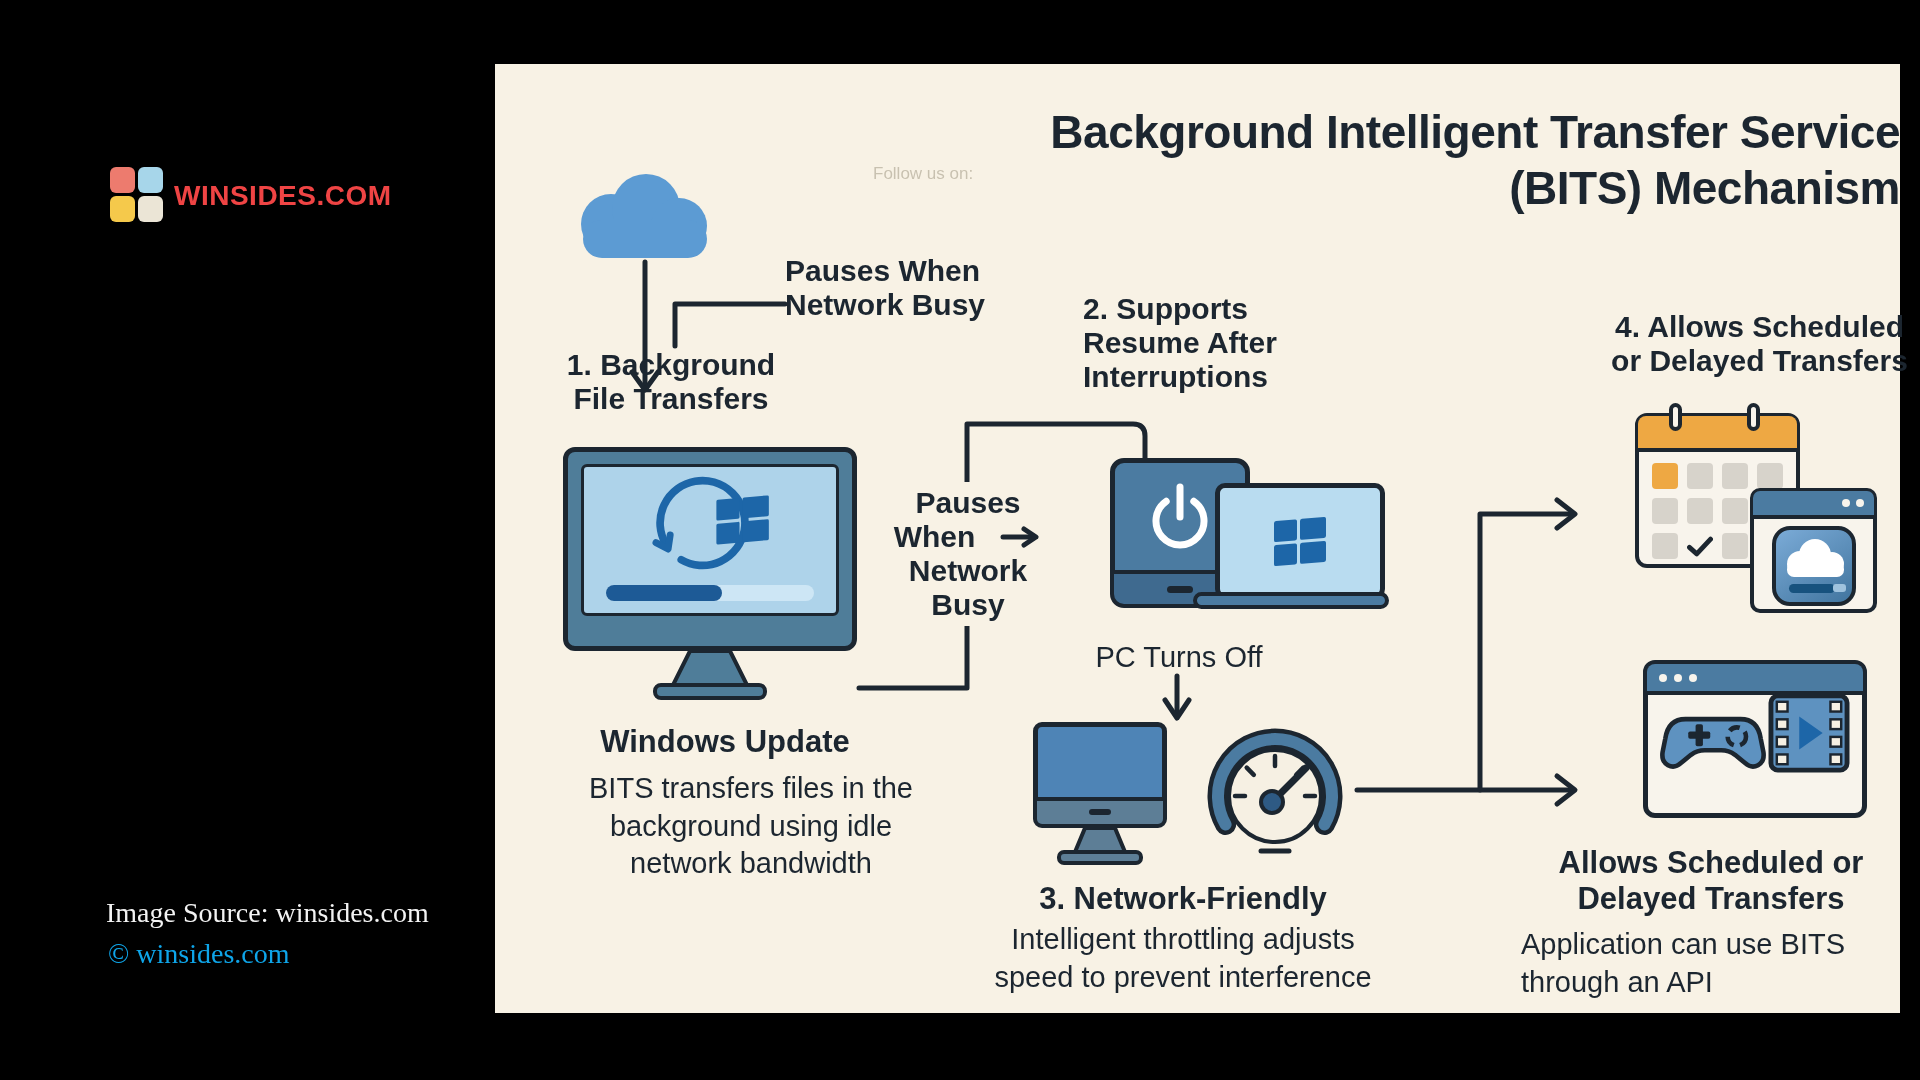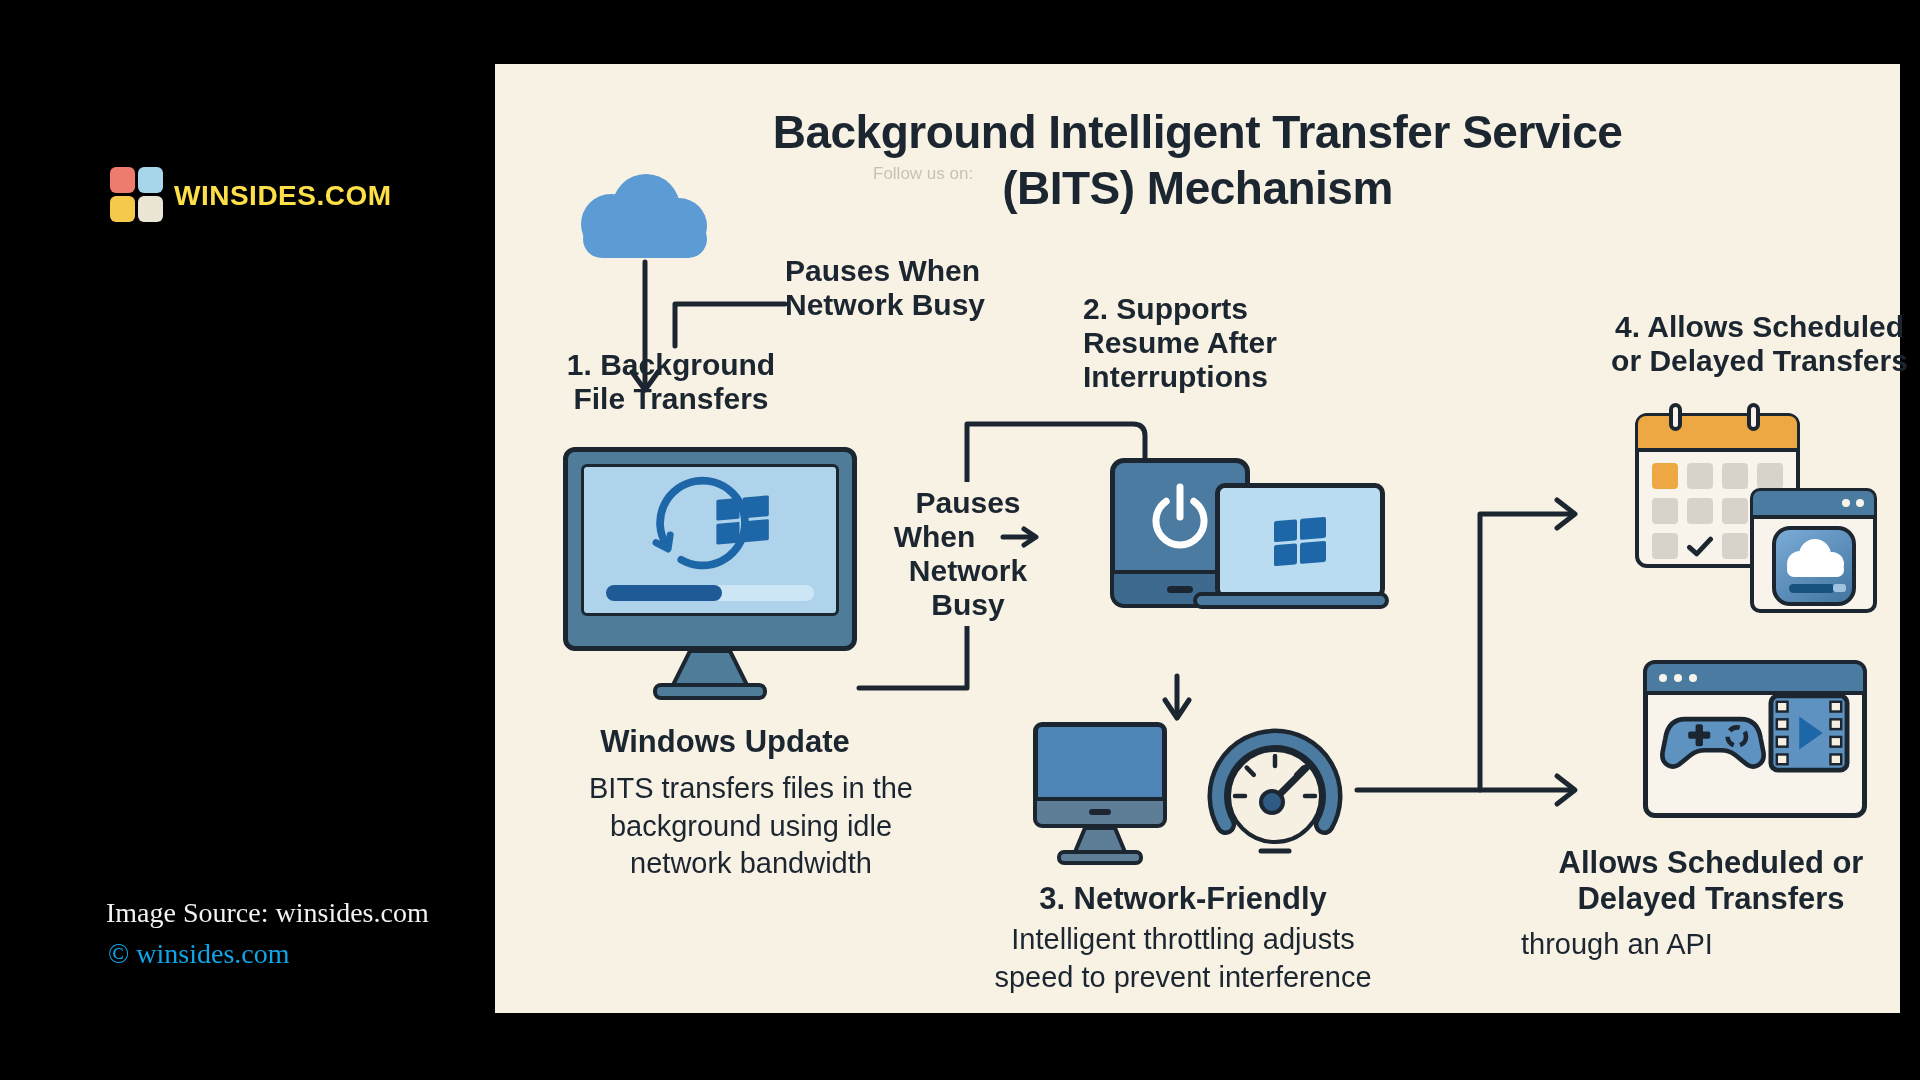--- a/index.html
+++ b/index.html
@@ -6,32 +6,32 @@
   html,body { width:1920px; height:1080px; background:#000; overflow:hidden;
               font-family:"Liberation Sans", sans-serif; }
   .abs { position:absolute; }
 
   
   .logo-grid { left:110px; top:167px; width:55px; height:57px;
                display:grid; grid-template-columns:25px 25px; grid-template-rows:26px 26px; gap:3px; }
   .logo-sq { border-radius:6px; }
   .sq-tl { background:#ed7b6e; } .sq-tr { background:#a7d6ea; }
   .sq-bl { background:#f5c94b; } .sq-br { background:#ebe5d6; }
-  .brand-text { left:174px; top:180px; color:#fde047; font-size:28px; font-weight:bold; letter-spacing:.5px; }
+  .brand-text { left:174px; top:180px; color:#ef4444; font-size:28px; font-weight:bold; letter-spacing:.5px; }
   .source-text { left:106px; top:897px; color:#f3f3f3; font-size:28px;
                  font-family:"Liberation Serif", serif; }
   .copyright-text { left:108px; top:938px; color:#0ea5e9; font-size:28px;
                  font-family:"Liberation Serif", serif; }
 
   
   .panel { left:495px; top:64px; width:1405px; height:949px; background:#f8f2e5; }
   .panel * { color:#1c2630; }
   svg.connectors { position:absolute; left:0; top:0; width:1405px; height:949px; pointer-events:none; }
 
-  .title { left:0; right:0; top:40px; text-align:center; font-weight:bold;
+  .title { left:0; right:0; top:40px; text-align:right; font-weight:bold;
            font-size:46px; line-height:1.22; letter-spacing:-.5px; }
   .watermark { left:378px; top:100px; font-size:17px; color:#a29a86; opacity:.55; }
 
   .lbl { font-weight:bold; font-size:30px; line-height:1.13; }
   .pauses-top { left:290px; top:190px; }
   .step1-label { left:28px; top:284px; width:296px; text-align:center; }
 
   
   .monitor { left:68px; top:383px; width:294px; height:204px; background:#4f7d99;
              border:5px solid #1c2630; border-radius:12px; }
@@ -238,20 +238,21 @@
       <span>When</span>
       <svg width="42" height="22" viewBox="0 0 42 22" fill="none" stroke="#1c2630" stroke-width="5" stroke-linecap="round" stroke-linejoin="round">
         <path d="M3,11 L32,11"></path>
           <path d="M24,3 L36,11 L24,19"></path>
       </svg>
     </div>
     <div>Network</div>
     <div>Busy</div>
   </div>
 
+  <div class="abs pc-off">PC Turns Off</div>
 
   <div class="abs imac">
     <div class="imac-chin">
       <div class="imac-dash"></div>
     </div>
   </div>
   <svg class="abs" style="left:550px; top:762px;" width="110" height="42" viewBox="0 0 110 42">
     <path d="M40,2 L70,2 L80,26 L30,26 Z" fill="#5d7e96" stroke="#1c2630" stroke-width="4"></path>
     <rect x="14" y="26" width="82" height="11" rx="5" fill="#5d7e96" stroke="#1c2630" stroke-width="4"></rect>
   </svg>
@@ -355,16 +356,17 @@
       </g>
       <polygon points="32,24 56,41 32,58" fill="#1d66a8"></polygon>
     </svg>
   </div>
 
   <div class="abs allows-heading">
     <div>Allows Scheduled or</div>
     <div>Delayed Transfers</div>
   </div>
   <div class="abs body-text api-desc">
+    <div>Application can use BITS</div>
     <div>through an API</div>
   </div>
 
 </div>
 
 </body></html>

